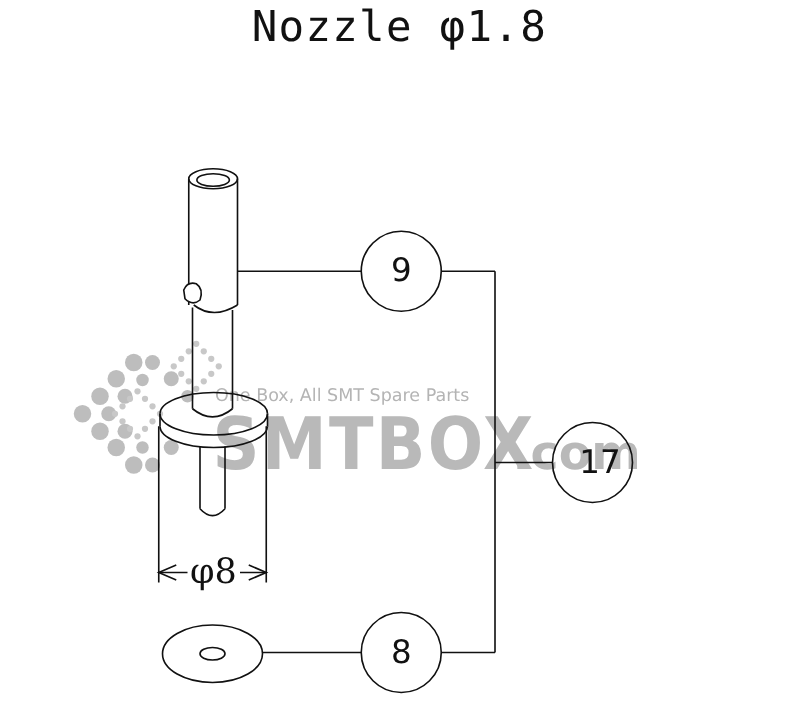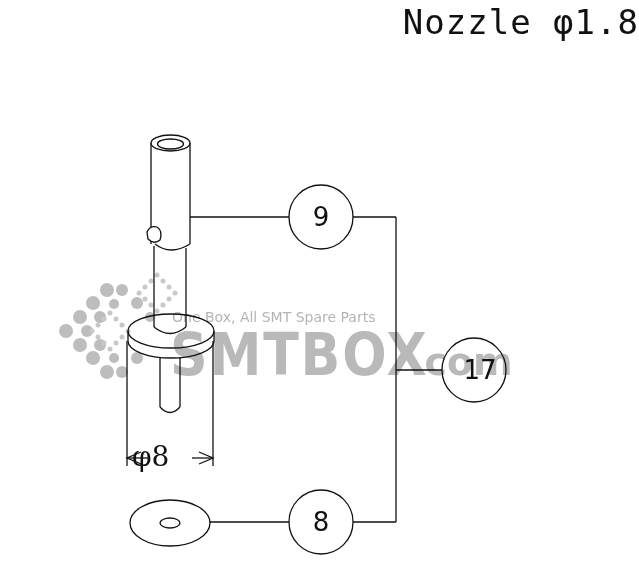--- a/index.html
+++ b/index.html
@@ -1,26 +1,26 @@
 <!DOCTYPE html>
 <html><head>
   <meta charset="utf-8">
   <style>
     html, body { margin: 0; padding: 0; background: #ffffff; }
     body { width: 639px; height: 565px; position: relative; overflow: hidden; font-family: "DejaVu Sans", sans-serif; }
     .title {
-      position: absolute; left: 0; top: 2px; width: 639px; text-align: right;
+      position: absolute; left: 0; top: 2px; width: 639px; text-align: center;
       font-family: "DejaVu Sans Mono", monospace; font-size: 34px; color: #111111; letter-spacing: 1px;
     }
     svg.diagram { position: absolute; left: 0; top: 0; }
     .wm-tag { position: absolute; left: 172px; top: 309px; font-family: "DejaVu Sans", sans-serif; font-size: 14px; color: #b4b4b4; white-space: nowrap; }
     .wm-brand { position: absolute; left: 170px; top: 326px; font-family: "DejaVu Sans", sans-serif; font-weight: bold; font-size: 58px; color: #b9b9b9; letter-spacing: 2px; white-space: nowrap; line-height: 58px; transform: scaleX(0.9); transform-origin: left top; }
     .wm-com { position: absolute; left: 410px; top: 343px; font-family: "DejaVu Sans", sans-serif; font-weight: bold; font-size: 38px; color: #b9b9b9; white-space: nowrap; line-height: 38px; text-align: center; }
     .callout-label { position: absolute; width: 64px; text-align: center; font-family: "DejaVu Sans", sans-serif; font-size: 26px; color: #111111; line-height: 30px; }
-    .dim-label { position: absolute; left: 132px; top: 441px; font-family: "DejaVu Serif", serif; font-size: 28px; color: #111111; line-height: 32px; }
+    .dim-label { position: absolute; left: 152px; top: 441px; font-family: "DejaVu Serif", serif; font-size: 28px; color: #111111; line-height: 32px; }
   </style>
 </head>
 <body>
 
 <div class="title">Nozzle φ1.8</div>
 
 <svg class="diagram" width="639" height="565" viewBox="0 0 639 565">
   <g fill="#bdbdbd">
 
     <circle cx="107" cy="290" r="7"></circle>

